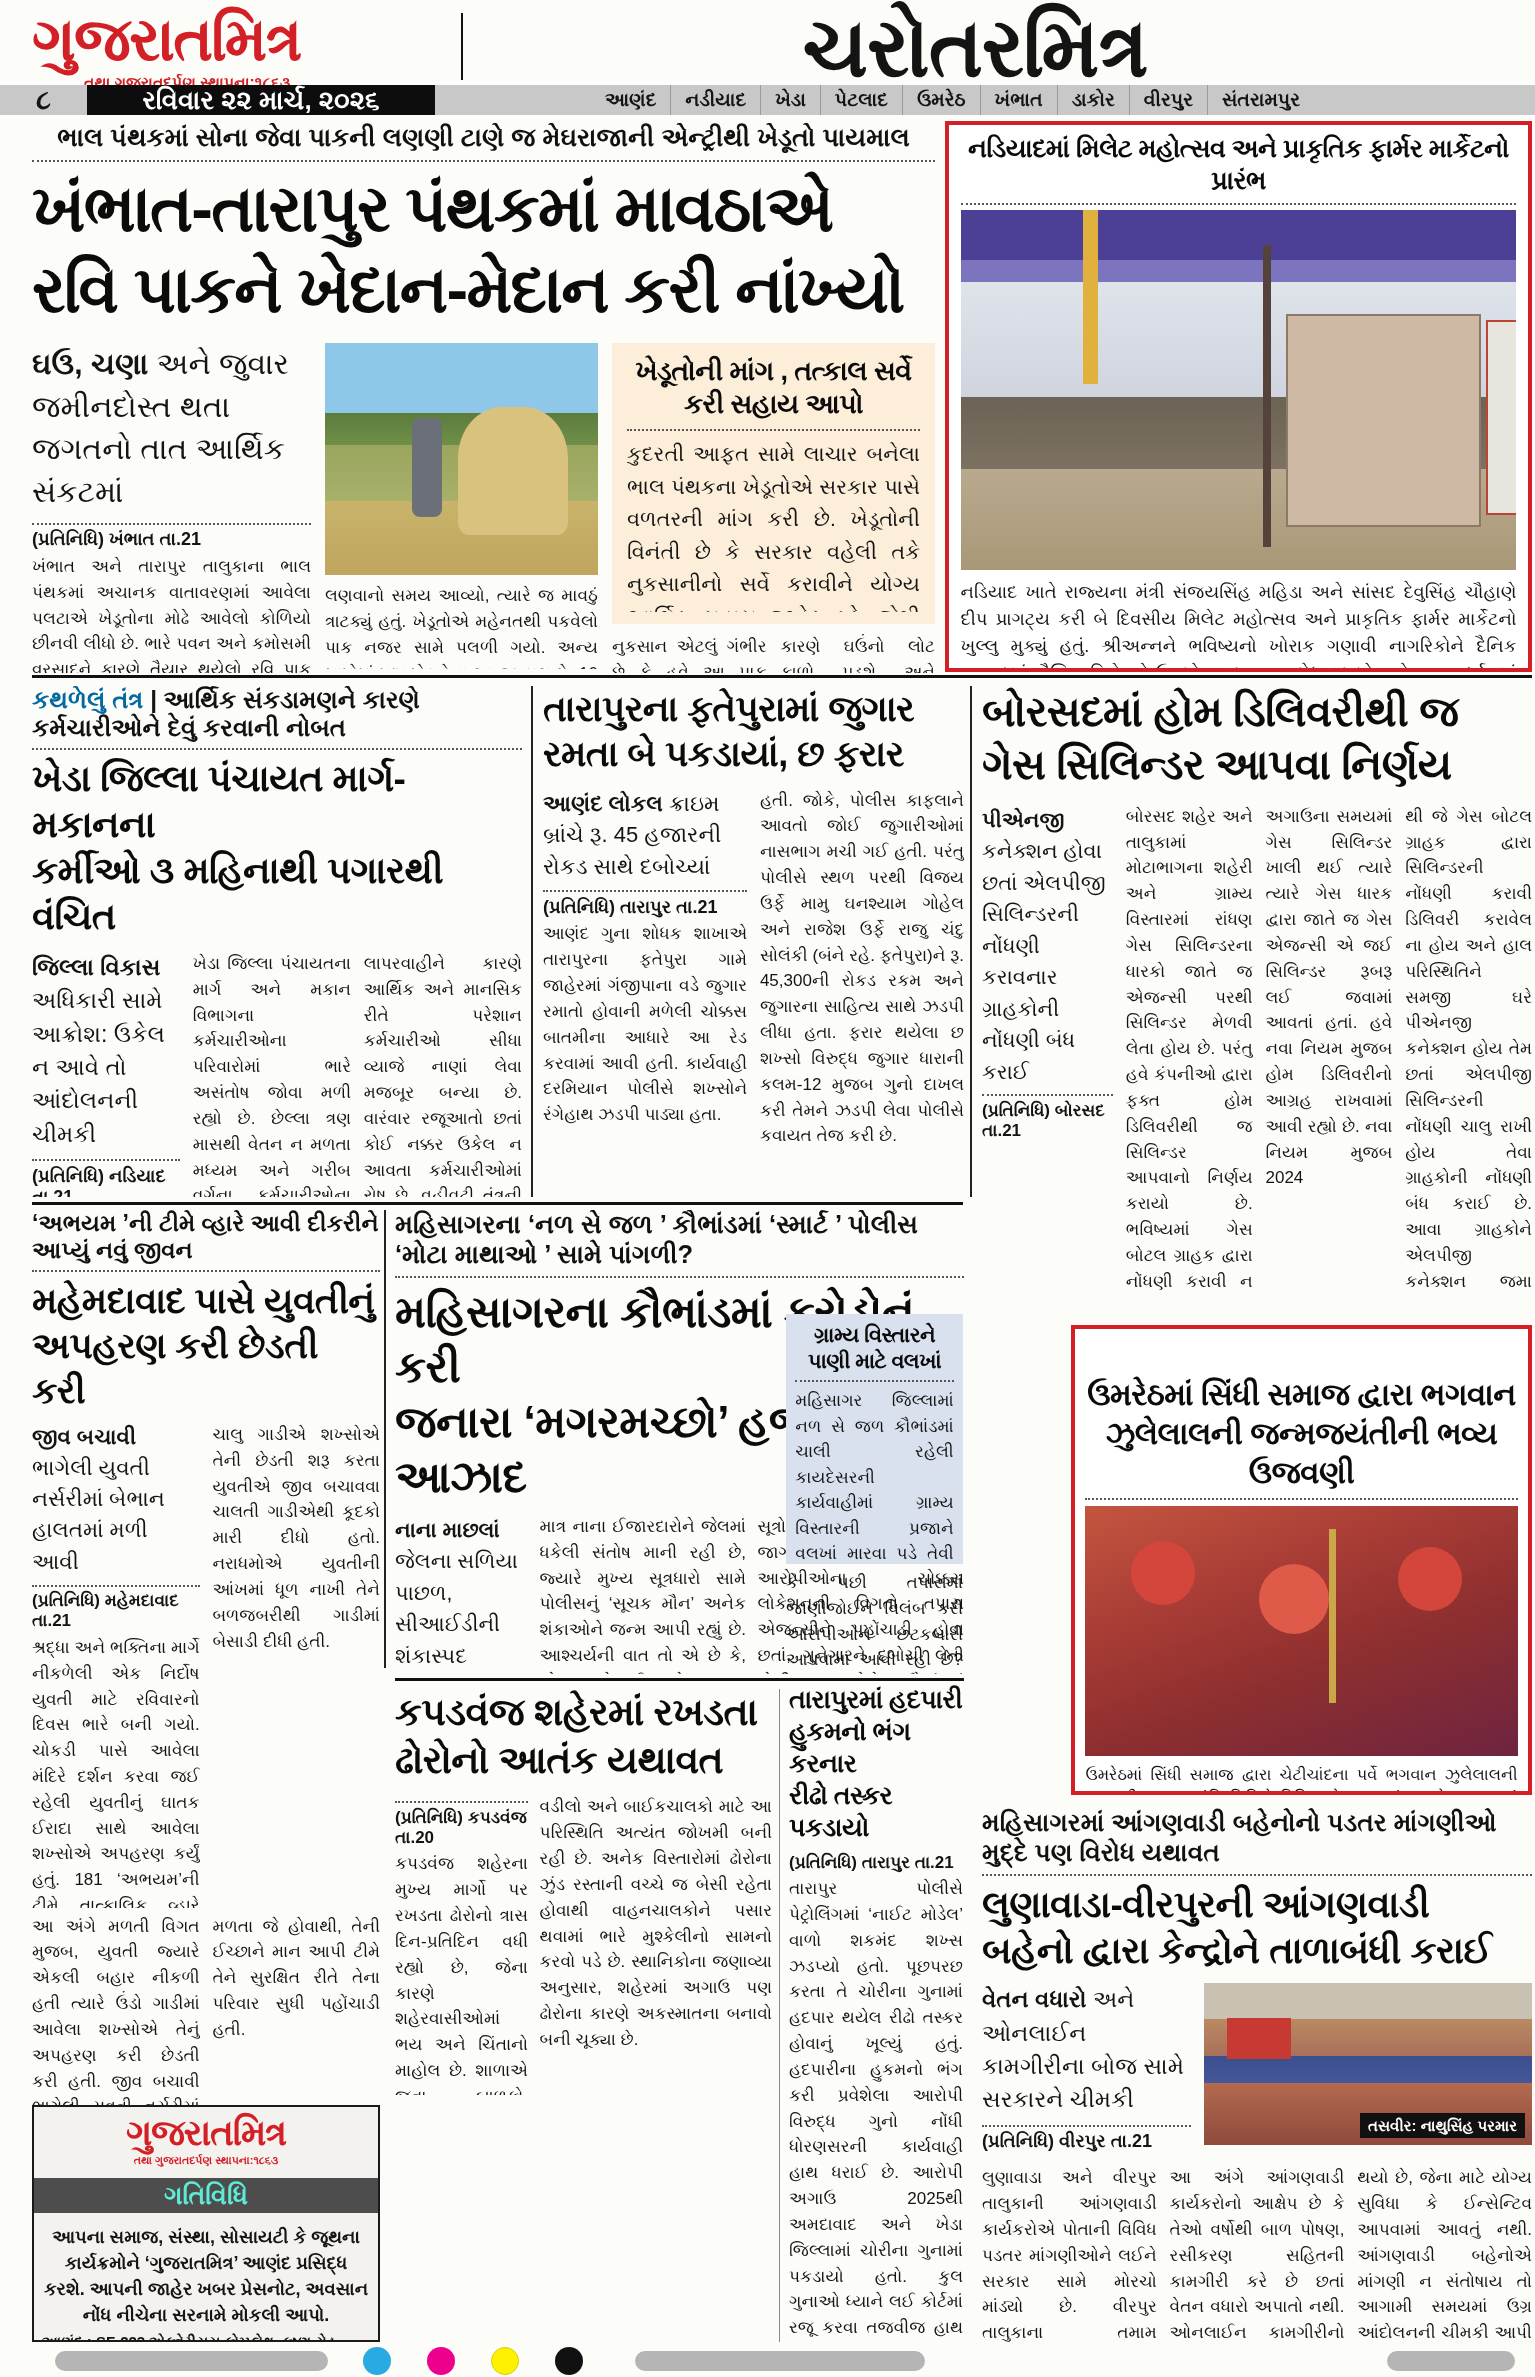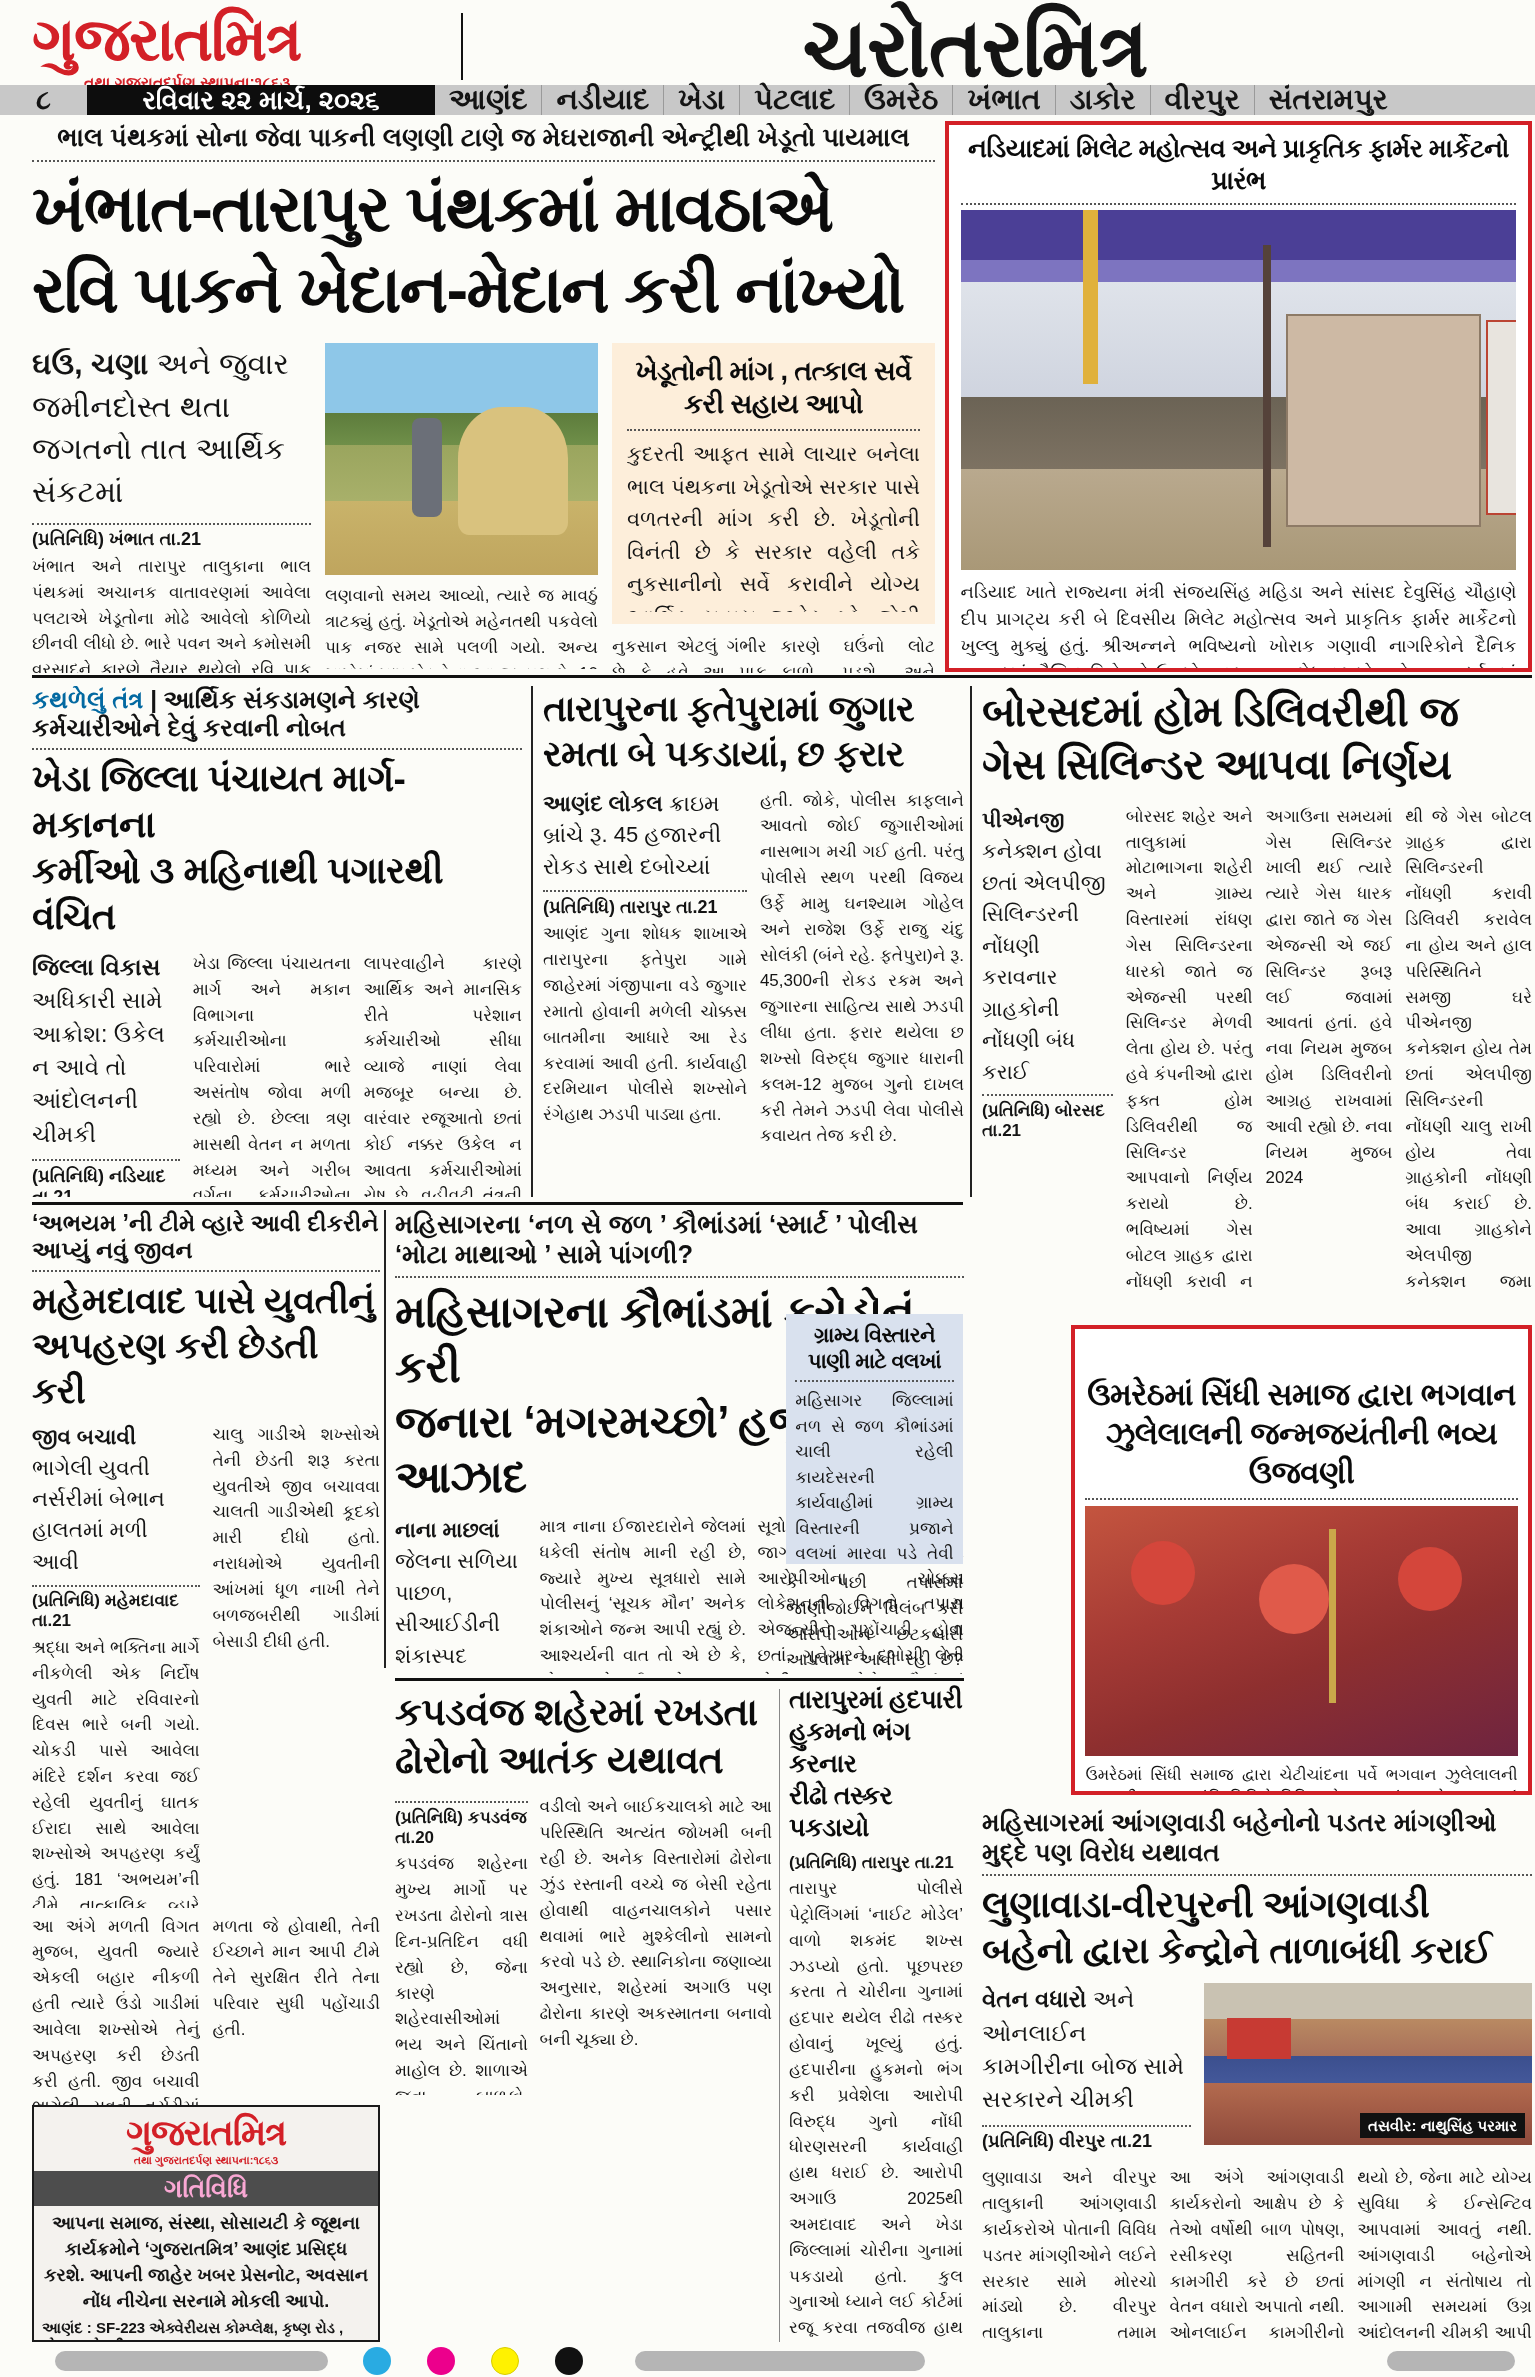--- a/index.html
+++ b/index.html
@@ -8,21 +8,21 @@
   .abs{position:absolute;}
   .hl{font-weight:bold;color:#0b0b0b;letter-spacing:-0.6px;line-height:1.25;}
   .kick{font-weight:bold;color:#111;}
   .dateline{font-weight:bold;font-size:18px;margin:4.6px 0 3.5px 0;}
   .bcol{font-size:17px;line-height:1.52;text-align:justify;overflow:hidden;}
   .dot{border-top:2.3px dotted #555;height:0;}
   .solidrule{background:#111;}
   .vline{background:#222;width:1.7px;}
   .photo{position:relative;overflow:hidden;}
   .cities{display:flex;align-items:stretch;height:100%;}
-  .city{display:flex;align-items:center;padding:0 14px;font-weight:bold;font-size:29px;border-left:1.7px solid #9a9a9a;}
+  .city{display:flex;align-items:center;padding:0 14px;font-weight:bold;font-size:19px;border-left:1.7px solid #9a9a9a;}
   .boxed-red{border:4.6px solid #d32027;background:#fff;}
   .flexrow{display:flex;}
   .grow{flex:1 1 auto;}
   .center{text-align:center;}
   .adr{font-size:17.4px;font-weight:bold;}
 </style>
 </head>
 <body>
 
 <div id="page">
@@ -200,21 +200,21 @@
       </div>
       <div class="flexrow" style="gap:12.8px;margin-top:5.8px;">
         <div class="bcol" style="flex:1;height:191px;">આ અંગે મળતી વિગત મુજબ, યુવતી જ્યારે એકલી બહાર નીકળી હતી ત્યારે ઉંડો ગાડીમાં આવેલા શખ્સોએ તેનું અપહરણ કરી છેડતી કરી હતી. જીવ બચાવી ભાગેલી યુવતી નર્સરીમાં બેભાન હાલતમાં મળી આવતા 181 અભયમની ટીમ અને પોલીસ ઘટનાસ્થળે દોડી ગઈ હતી.</div>
         <div class="bcol" style="flex:1;height:191px;">મળતા જે હોવાથી, તેની ઈચ્છાને માન આપી ટીમે તેને સુરક્ષિત રીતે તેના પરિવાર સુધી પહોંચાડી હતી.</div>
       </div>
     </div>
 
     <div style="margin-top:auto;border:2.9px solid #1a1a1a;background:#f4f2ee;padding:5.8px 8.1px;box-sizing:border-box;height:284px;overflow:hidden;">
       <div class="center" style="font-size:36px;font-weight:bold;color:#d32027;letter-spacing:-1.2px;">ગુજરાતમિત્ર</div>
       <div class="center" style="font-size:11px;font-weight:bold;color:#d32027;">તથા ગુજરાતદર્પણ સ્થાપના:૧૮૬૩</div>
-      <div class="center" style="background:#4d4d4d;color:#f9a8d4;font-size:25.5px;font-weight:bold;margin:4px -8.1px;padding:2.3px 0;">ગતિવિધિ</div>
+      <div class="center" style="background:#4d4d4d;color:#5eead4;font-size:25.5px;font-weight:bold;margin:11px -8.1px;padding:2.3px 0;">ગતિવિધિ</div>
       <div class="center" style="font-size:18px;font-weight:bold;line-height:1.45;">આપના સમાજ, સંસ્થા, સોસાયટી કે જૂથના કાર્યક્રમોને ‘ગુજરાતમિત્ર’ આણંદ પ્રસિદ્ધ કરશે. આપની જાહેર ખબર પ્રેસનોટ, અવસાન નોંધ નીચેના સરનામે મોકલી આપો.</div>
       <div class="adr" style="margin-top:4.6px;font-size:15px;">આણંદ : SF-223 એક્વેરીયસ કોમ્પ્લેક્ષ,  કૃષ્ણ રોડ , ગોપાલ ચોકડી .</div>
 
     </div>
   </div>
 
   <div class="abs vline" style="left:384px;top:1210px;height:458px;"></div>
 
   <div class="abs" style="left:395px;top:1210px;width:569px;height:464px;overflow:hidden;">
     <div class="kick" style="font-size:25.5px;">મહિસાગરના ‘નળ સે જળ ’ કૌભાંડમાં ‘સ્માર્ટ ’ પોલીસ ‘મોટા માથાઓ ’ સામે પાંગળી?</div>

